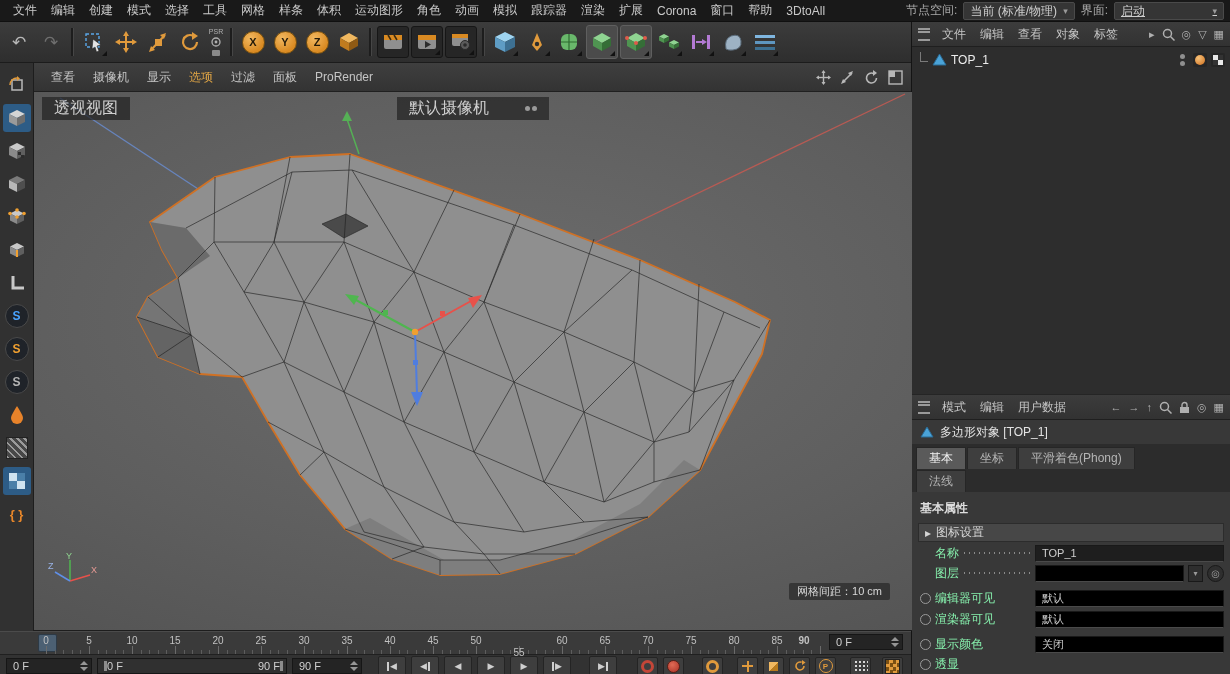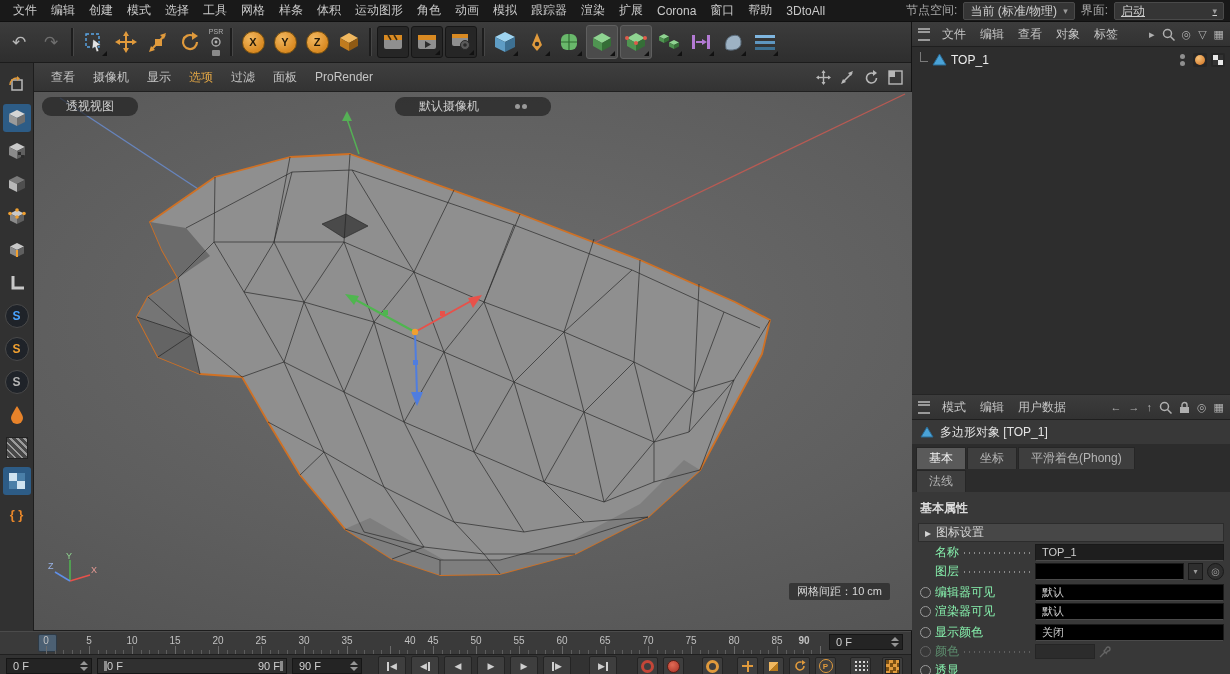--- a/index.html
+++ b/index.html
@@ -52,21 +52,21 @@
   .viewport-col{flex:1;display:flex;flex-direction:column;min-width:0;}
   .vp-menubar{height:28px;flex:0 0 28px;background:linear-gradient(#3f3f3f,#333);border-bottom:1px solid #202020;
               display:flex;align-items:center;padding:0 8px;}
   .vp-mi{padding:0 9px;color:#c5c5c5;}
   .vp-mi.hl{color:#e0a545;}
   .vp-nav{margin-left:auto;display:flex;gap:8px;align-items:center;}
   .vp-nav .nicon{width:16px;height:16px;display:flex;align-items:center;justify-content:center;}
   .vp-canvas{position:relative;width:878px;height:540px;flex:1;
              background:radial-gradient(ellipse 130% 110% at 52% 42%, #6d6d6d 0%, #5e5e5e 42%, #464646 100%);
              overflow:hidden;border-bottom:1px solid #1d1d1d;}
-  .vp-chip{position:absolute;background:rgba(35,35,35,.72);color:#cfcfcf;font-size:12px;padding:1px 24px;border-radius:9px;}
+  .vp-chip{position:absolute;background:rgba(35,35,35,.72);color:#cfcfcf;font-size:16px;padding:1px 12px;border-radius:0;}
   .vp-chip.cam{display:flex;align-items:center;gap:5px;}
   .cam-dots{display:inline-flex;gap:2px;}
   .cam-dots i{width:5px;height:5px;border-radius:50%;background:#9a9a9a;display:inline-block;}
   .grid-chip{position:absolute;right:22px;bottom:30px;background:rgba(25,25,25,.55);color:#d8d8d8;font-size:11px;padding:1px 8px;border-radius:2px;}
   .axis-widget{position:absolute;left:14px;bottom:34px;}
 
   
   .ruler{height:22px;flex:0 0 22px;background:#3a3a3a;border-top:1px solid #4b4b4b;border-bottom:1px solid #202020;position:relative;}
   .tick{position:absolute;top:3px;transform:translateX(-50%);font-size:10px;color:#c2c2c2;}
   .tickmarks{position:absolute;left:46px;width:780px;bottom:0;height:4px;
@@ -594,24 +594,24 @@
         <div class="tickmarks"></div>
         <div class="tickmarks2"></div>
         <span class="tick" style="left:46px;">0</span>
         <span class="tick" style="left:89px;">5</span>
         <span class="tick" style="left:132px;">10</span>
         <span class="tick" style="left:175px;">15</span>
         <span class="tick" style="left:218px;">20</span>
         <span class="tick" style="left:261px;">25</span>
         <span class="tick" style="left:304px;">30</span>
         <span class="tick" style="left:347px;">35</span>
-        <span class="tick" style="left:390px;margin-left:20px;">40</span>
+        <span class="tick" style="left:390px;">40</span>
         <span class="tick" style="left:433px;text-align:center;">45</span>
         <span class="tick" style="left:476px;">50</span>
-        <span class="tick" style="left:519px;">55</span>
+        <span class="tick" style="left:519px;margin-top:12px;">55</span>
         <span class="tick" style="left:562px;">60</span>
         <span class="tick" style="left:605px;">65</span>
         <span class="tick" style="left:648px;">70</span>
         <span class="tick" style="left:691px;">75</span>
         <span class="tick" style="left:734px;">80</span>
         <span class="tick" style="left:777px;">85</span>
         <span class="tick" style="left:804px;font-weight:bold;">90</span>
         <div class="frame-box">
           <span>0 F</span>
           <span class="spin">
@@ -843,31 +843,20 @@
           <div style="height:4px;"></div>
 
           <div class="arow">
             <span class="kc"></span>
             <div class="lblzone">
               <span class="albl">显示颜色</span>
             </div>
             <div class="combo">关闭</div>
           </div>
 
-          <div class="arow disabled">
-            <span class="kc"></span>
-            <div class="lblzone">
-              <span class="albl">颜色</span>
-              <span class="dots-lead" style="flex:1;"></span>
-            </div>
-            <span class="swatch"></span>
-            <svg width="12" height="12">
-                <path d="M1 11 L6 6 M6 6 L8 8 M7 3 a2 2 0 1 1 2 2 L7 7 5 5 Z" stroke="#9a9a9a" stroke-width="1.3" fill="none"></path>
-              </svg>
-          </div>
 
           <div class="arow">
             <span class="kc"></span>
             <div class="lblzone">
               <span class="albl">透显</span>
             </div>
           </div>
         </div>
       </div>
     </div>

